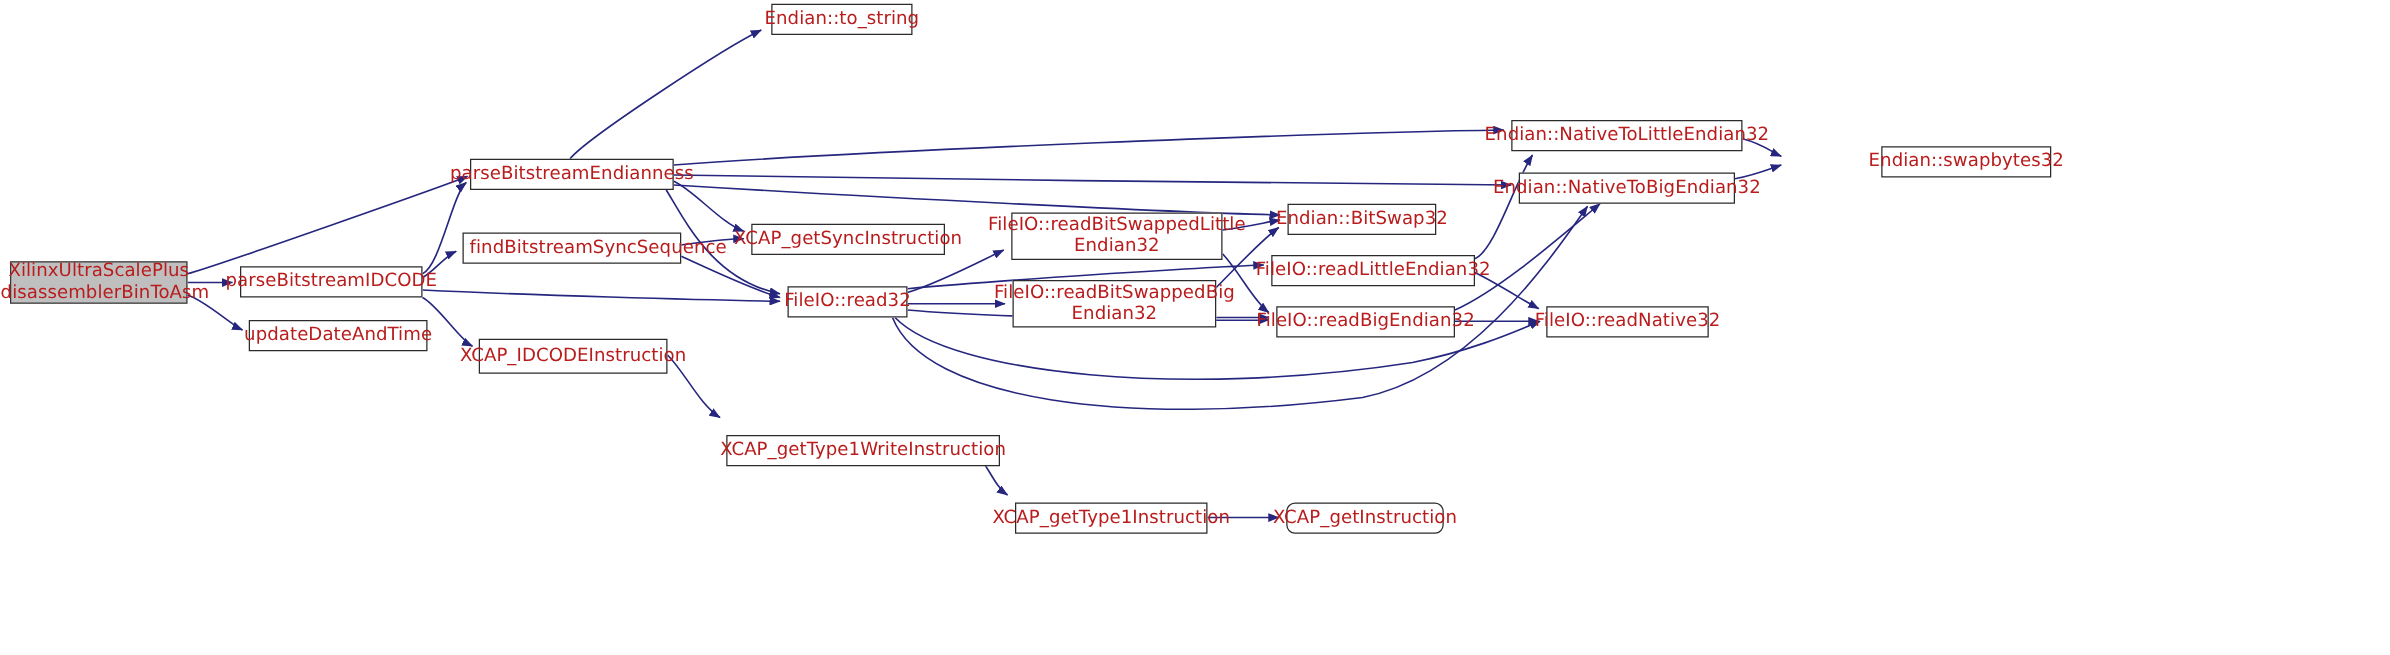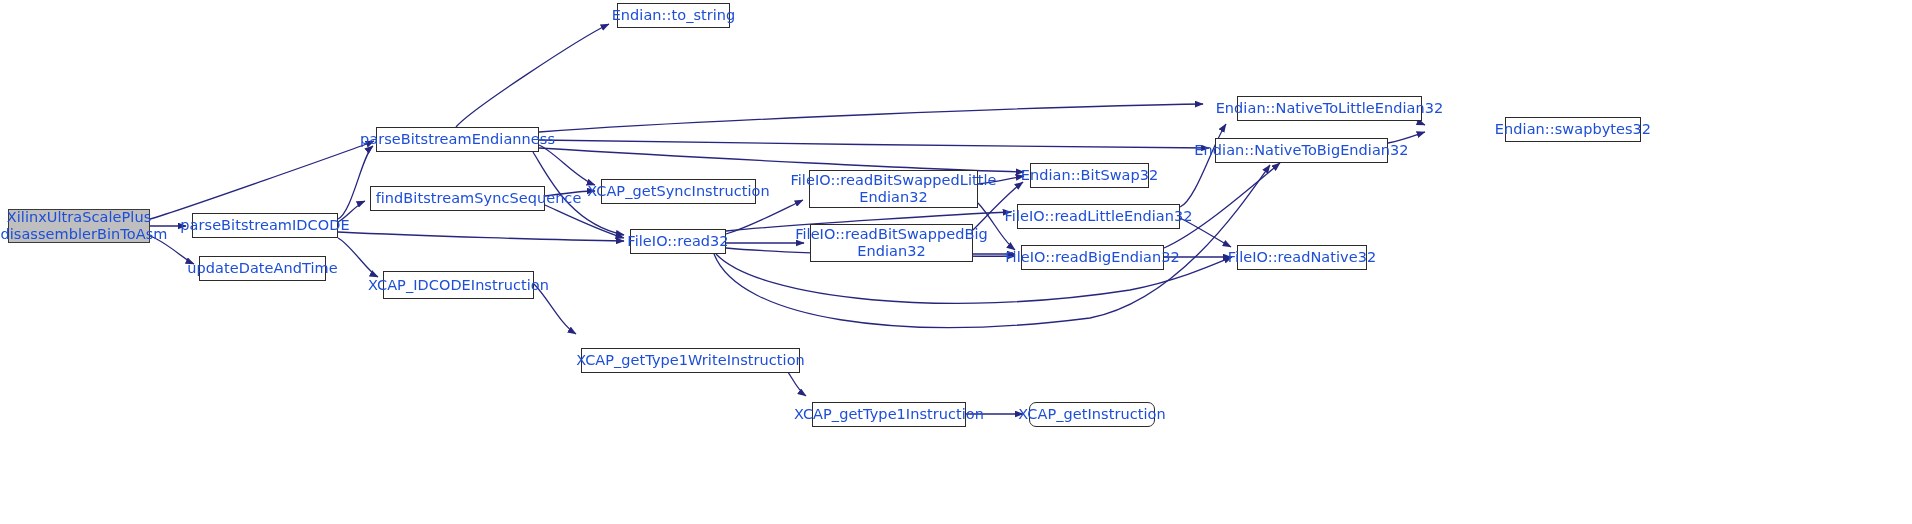--- a/index.html
+++ b/index.html
@@ -25,21 +25,21 @@
   }
   .node {
     position: absolute;
     box-sizing: border-box;
     display: flex;
     align-items: center;
     justify-content: center;
     text-align: center;
     background: #ffffff;
     border: 1px solid #2b2b2b;
-    color: #1d4ed8;
+    color: #b91c1c;
     font-size: 14.5px;
     line-height: 1.16;
     letter-spacing: 0.05px;
     white-space: pre-line;
     padding: 0 5px;
     z-index: 2;
   }
   .node.root {
     background: #bfbfbf;
     border: 1px solid #3a3a3a;
@@ -89,35 +89,35 @@
         <path d="M1388,143 C1404,140 1416,135 1425,132" fill="none" stroke="#26267f" stroke-width="1.3" marker-end="url(#arrowhead)"></path>
         <path d="M770,351 C790,367 793,387 806,396" fill="none" stroke="#26267f" stroke-width="1.3" marker-end="url(#arrowhead)"></path>
         <path d="M966,414 L1023,414" fill="none" stroke="#26267f" stroke-width="1.3" marker-end="url(#arrowhead)"></path>
         <path d="M534,284 C548,298 560,324 576,334" fill="none" stroke="#26267f" stroke-width="1.3" marker-end="url(#arrowhead)"></path>
       </g>
   </svg>
   <div id="node-group">
       <div class="node root" style="left: 8px; top: 209px; width: 142px; height: 34px;">XilinxUltraScalePlus
 ::disassemblerBinToAsm</div>
       <div class="node" style="left: 192px; top: 213px; width: 146px; height: 25px;">parseBitstreamIDCODE</div>
-      <div class="node" style="left: 199px; top: 256px; width: 127px; height: 25px;">updateDateAndTime</div>
+      <div class="node" style="left: 199px; top: 256px; width: 143px; height: 25px;">updateDateAndTime</div>
       <div class="node" style="left: 376px; top: 127px; width: 163px; height: 25px;">parseBitstreamEndianness</div>
       <div class="node" style="left: 370px; top: 186px; width: 175px; height: 25px; padding-left: 47px;">findBitstreamSyncSequence</div>
       <div class="node" style="left: 383px; top: 271px; width: 151px; height: 28px;">XCAP_IDCODEInstruction</div>
       <div class="node" style="left: 617px; top: 3px; width: 113px; height: 25px;">Endian::to_string</div>
       <div class="node" style="left: 601px; top: 179px; width: 155px; height: 25px;">XCAP_getSyncInstruction</div>
       <div class="node" style="left: 630px; top: 229px; width: 96px; height: 25px; text-align: center;">FileIO::read32</div>
       <div class="node" style="left: 581px; top: 348px; width: 219px; height: 25px;">XCAP_getType1WriteInstruction</div>
       <div class="node" style="left: 812px; top: 402px; width: 154px; height: 25px;">XCAP_getType1Instruction</div>
       <div class="node" style="left: 1029px; top: 402px; width: 126px; height: 25px; border-radius: 7px;">XCAP_getInstruction</div>
       <div class="node" style="left: 809px; top: 170px; width: 169px; height: 38px;">FileIO::readBitSwappedLittle
 Endian32</div>
       <div class="node" style="left: 810px; top: 224px; width: 163px; height: 38px;">FileIO::readBitSwappedBig
 Endian32</div>
       <div class="node" style="left: 1030px; top: 163px; width: 119px; height: 25px;">Endian::BitSwap32</div>
       <div class="node" style="left: 1017px; top: 204px; width: 163px; height: 25px;">FileIO::readLittleEndian32</div>
       <div class="node" style="left: 1021px; top: 245px; width: 143px; height: 25px;">FileIO::readBigEndian32</div>
       <div class="node" style="left: 1237px; top: 245px; width: 130px; height: 25px;">FileIO::readNative32</div>
-      <div class="node" style="left: 1209px; top: 96px; width: 185px; height: 25px; margin-left: 28px;">Endian::NativeToLittleEndian32</div>
+      <div class="node" style="left: 1209px; top: 96px; width: 185px; height: 25px;">Endian::NativeToLittleEndian32</div>
       <div class="node" style="left: 1215px; top: 138px; width: 173px; height: 25px;">Endian::NativeToBigEndian32</div>
       <div class="node" style="left: 1505px; top: 117px; width: 136px; height: 25px;">Endian::swapbytes32</div>
     </div>
 </div>
 
 </body></html>

